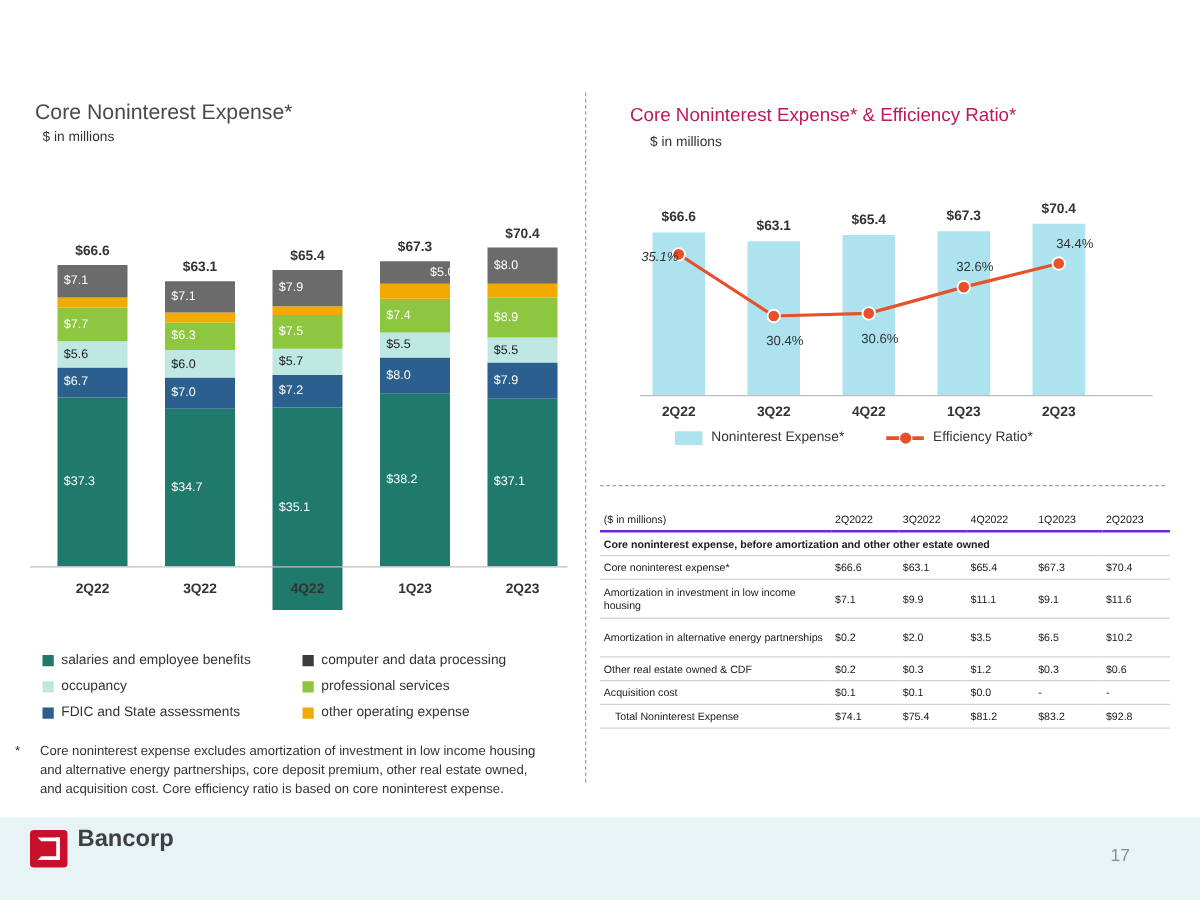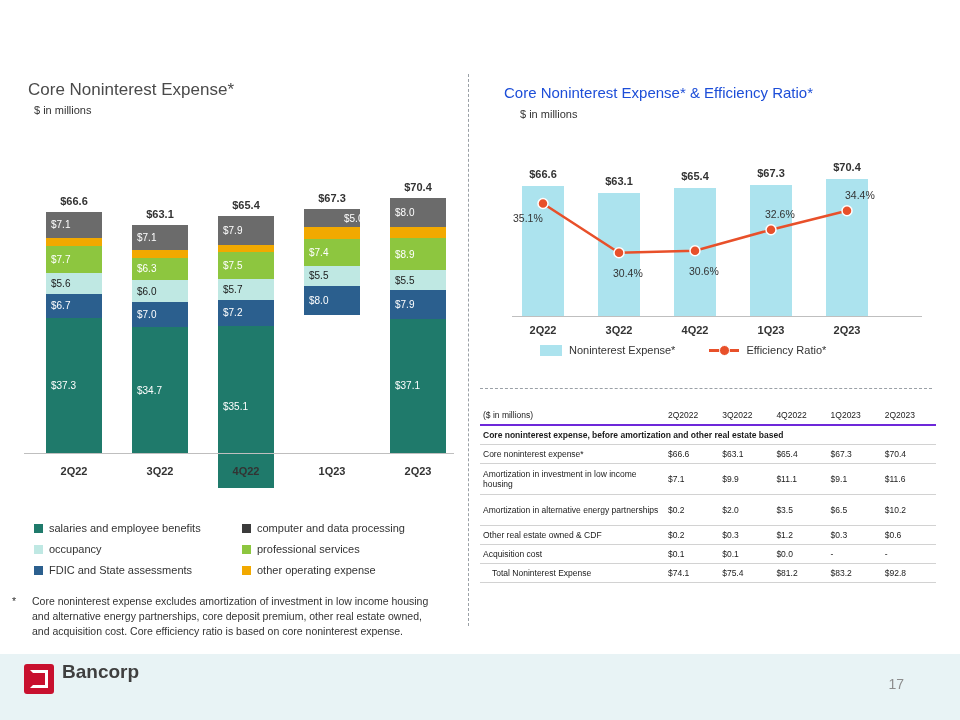--- a/index.html
+++ b/index.html
@@ -69,21 +69,21 @@
   .footnote {
     position:absolute; left:12px; top:594px; width:420px;
     font-size:10.5px; color:#333; line-height:1.45;
   }
   .footnote .star { position:absolute; left:0; top:0; }
   .footnote .ftext { margin-left:20px; display:block; }
 
   
   .right-head {
     position:absolute; left:504px; top:84px;
-    font-size:15px; color:#1d4ed8;
+    font-size:15px; color:#be185d;
   }
   .right-sub {
     position:absolute; left:520px; top:108px;
     font-size:11px; color:#333;
   }
   .rchart { position:absolute; left:500px; top:128px; width:440px; height:240px; }
   .rbar {
     position:absolute; width:42px; background:#ace3ee; border:0;
   }
   .rtot {
@@ -190,20 +190,21 @@
         <div class="seg dark" style="top: 207.938px; height: 162px; background: rgb(31, 122, 107);">$35.1</div>
         <div class="seg dark" style="top: 181.874px; height: 26.064px; background: rgb(43, 95, 142);">$7.2</div>
         <div class="seg black" style="top: 161.24px; height: 20.634px; background: rgb(191, 232, 227);">$5.7</div>
         <div class="seg dark" style="top: 134.09px; height: 27.15px; background: rgb(141, 198, 63);">$7.5</div>
         <div class="seg black" style="top: 126.85px; height: 7.24px; background: rgb(242, 169, 0);"></div>
         <div class="seg dark" style="top: 98.252px; height: 28.598px; background: rgb(107, 107, 107);">$7.9</div>
       </div>
       <div class="coltotal" style="left: 191px; top: 81.252px;">$65.4</div>
       <div class="xlab" style="left: 196px; top: 347px;">4Q22</div>
       <div class="bar-col" style="left: 284px; top: 0px; height: 335px;">
+        <div class="seg dark" style="top: 196.716px; height: 138.284px; background: rgb(31, 122, 107);">$38.2</div>
         <div class="seg dark" style="top: 167.756px; height: 28.96px; background: rgb(43, 95, 142);">$8.0</div>
         <div class="seg black" style="top: 147.846px; height: 19.91px; background: rgb(191, 232, 227);">$5.5</div>
         <div class="seg dark" style="top: 121.058px; height: 26.788px; background: rgb(141, 198, 63);">$7.4</div>
         <div class="seg black" style="top: 109.474px; height: 11.584px; background: rgb(242, 169, 0);"></div>
         <div class="seg dark" style="top: 91.374px; height: 18.1px; background: rgb(107, 107, 107); padding-left: 40px;">$5.0</div>
       </div>
       <div class="coltotal" style="left: 277px; top: 74.374px;">$67.3</div>
       <div class="xlab" style="left: 282px; top: 347px;">1Q23</div>
       <div class="bar-col" style="left: 370px; top: 0px; height: 335px;">
         <div class="seg dark" style="top: 200.698px; height: 134.302px; background: rgb(31, 122, 107);">$37.1</div>
@@ -276,21 +277,21 @@
       <div class="rtot" style="left: 315px; top: 32.72px;">$70.4</div>
       <div class="rxlab" style="left: 315px; top: 196px;">2Q23</div>
       <svg width="440" height="240" style="position: absolute; left: 0px; top: 0px;">
         <polyline points="43,75.44999999999999 119,124.80000000000001 195,122.69999999999999 271,101.69999999999999 347,82.80000000000001" fill="none" stroke="#e8502a" stroke-width="2.5"></polyline>
         <circle cx="43" cy="75.44999999999999" r="5" fill="#e8502a" stroke="#ffffff" stroke-width="1.5"></circle>
         <circle cx="119" cy="124.80000000000001" r="5" fill="#e8502a" stroke="#ffffff" stroke-width="1.5"></circle>
         <circle cx="195" cy="122.69999999999999" r="5" fill="#e8502a" stroke="#ffffff" stroke-width="1.5"></circle>
         <circle cx="271" cy="101.69999999999999" r="5" fill="#e8502a" stroke="#ffffff" stroke-width="1.5"></circle>
         <circle cx="347" cy="82.80000000000001" r="5" fill="#e8502a" stroke="#ffffff" stroke-width="1.5"></circle>
       </svg>
-      <div class="pctlab" style="left: 13px; top: 84px;">35.1%</div>
+      <div class="pctlab" style="left: 13px; top: 72px; font-style: italic;">35.1%</div>
       <div class="pctlab" style="left: 113px; top: 138.8px;">30.4%</div>
       <div class="pctlab" style="left: 189px; top: 136.7px;">30.6%</div>
       <div class="pctlab" style="left: 265px; top: 79.7px;">32.6%</div>
       <div class="pctlab" style="left: 345px; top: 60.8px;">34.4%</div>
     </div>
   <div class="raxis"></div>
 
   <div class="legend-right">
     <div class="lr-item">
       <span class="lr-sw"></span>
@@ -308,21 +309,21 @@
         <th class="lbl">($ in millions)</th>
         <th>2Q2022</th>
         <th>3Q2022</th>
         <th>4Q2022</th>
         <th>1Q2023</th>
         <th>2Q2023</th>
       </tr>
     </thead>
     <tbody>
       <tr class="section">
-        <td class="lbl" colspan="6">Core noninterest expense, before amortization and other real estate based</td>
+        <td class="lbl" colspan="6">Core noninterest expense, before amortization and other other estate owned</td>
       </tr>
       <tr>
         <td class="lbl">Core noninterest expense*</td>
         <td>$66.6</td>
         <td>$63.1</td>
         <td>$65.4</td>
         <td>$67.3</td>
         <td>$70.4</td>
       </tr>
       <tr class="r-tall">

